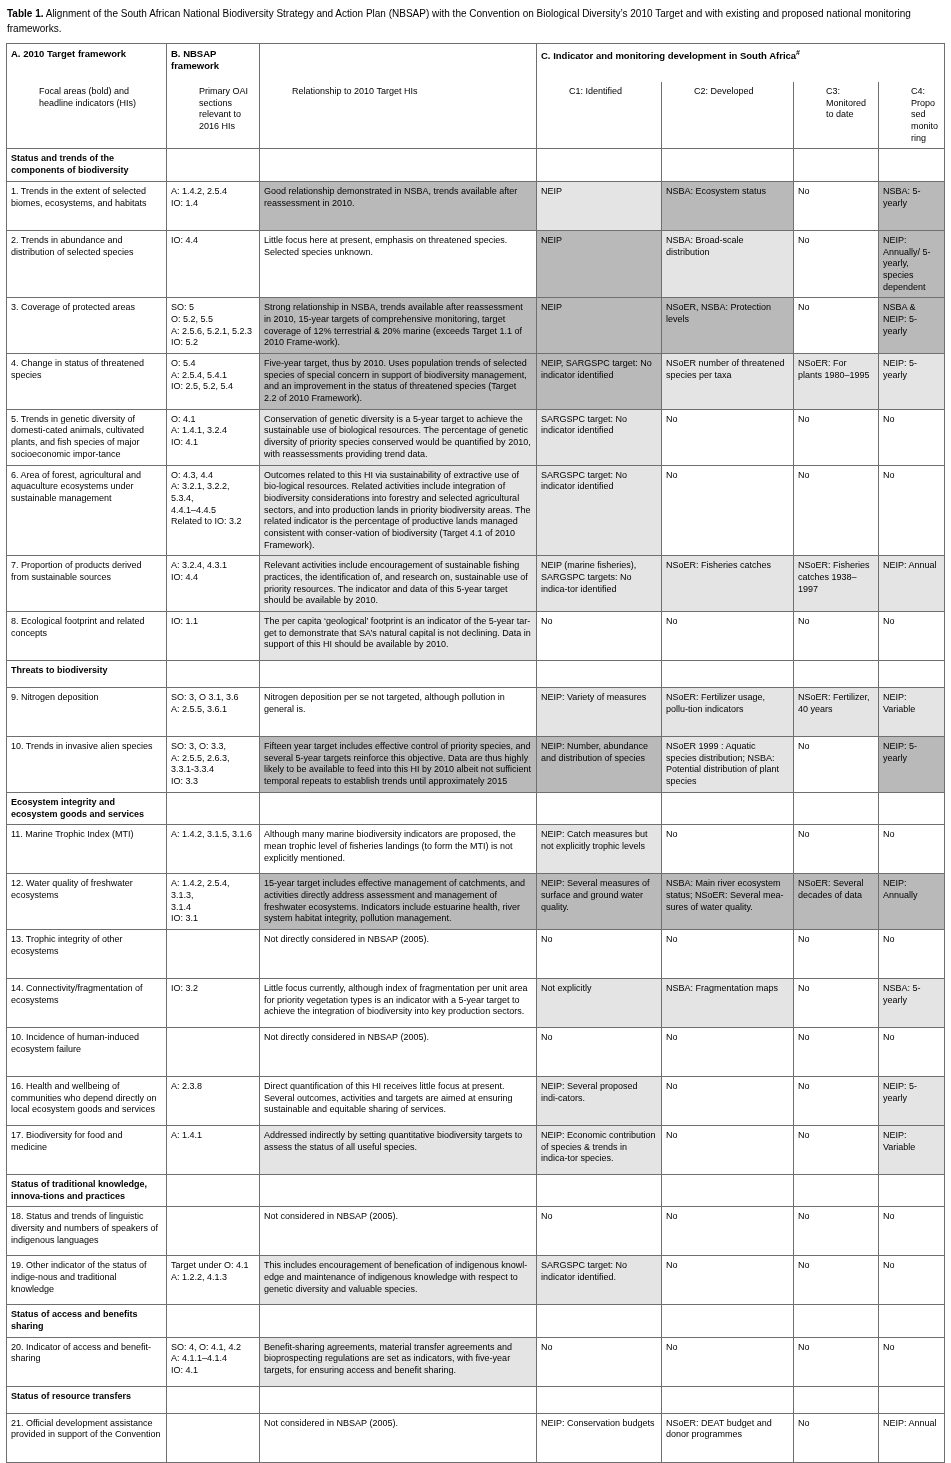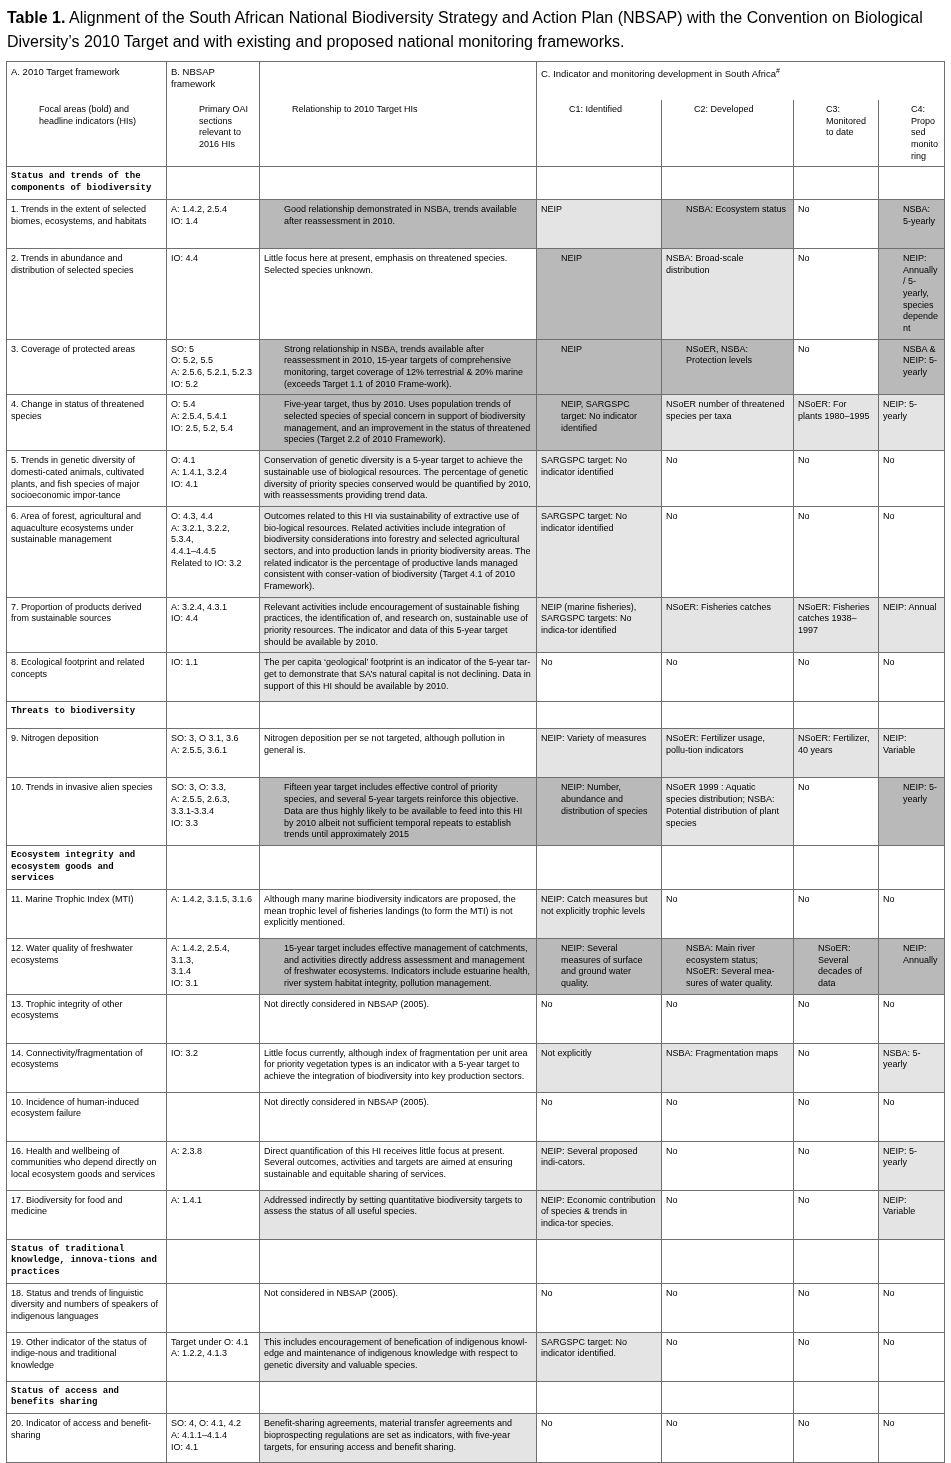--- a/index.html
+++ b/index.html
@@ -1,45 +1,45 @@
 <!DOCTYPE html>
 <html style="--shade-dark: #b9b9b9; --shade-light: #e4e4e4;"><head>
 <meta charset="utf-8">
 <style>
   html,body { margin:0; padding:0; background:#ffffff; }
   body { width:951px; font-family:"Liberation Sans", sans-serif; color:#000; -webkit-font-smoothing:antialiased; }
   .page { padding:4px 7px 6px 6px; }
-  .title { font-size:16px; line-height:1.5; margin:2px 2px 7px 1px; }
+  .title { font-size:10px; line-height:1.5; margin:2px 2px 7px 1px; }
   .title b { font-weight:bold; }
   table.aln { border-collapse:collapse; table-layout:fixed; width:938px; }
   col.c-focal { width:160px; }
   col.c-oai   { width:93px; }
   col.c-rel   { width:277px; }
   col.c-c1    { width:125px; }
   col.c-c2    { width:132px; }
   col.c-c3    { width:85px; }
   col.c-c4    { width:66px; }
   th, td {
     border:1px solid #6f6f6f;
     padding:4px 5px 4px 4px;
     font-size:9px;
     line-height:1.3;
     vertical-align:top;
     text-align:left;
     font-weight:normal;
     overflow:hidden;
     word-wrap:break-word;
   }
-  tr.trow-groups th { border-bottom:none; font-weight:normal; font-size:9.5px; height:30px; }
+  tr.trow-groups th { border-bottom:none; font-weight:bold; font-size:9.5px; height:30px; }
   tr.trow-cols th { border-top:none; height:38px;padding-left:32px; }
   tr.trow-groups th sup { font-size:7px; }
-  tr.section td { font-weight:bold; height:18px;font-family:Liberation Mono, monospace; }
+  tr.section td { font-weight:bold; height:18px; }
   tr.data td { height:40px; }
   td.oai { white-space:pre-line; }
-  td.shade-dark  { background:var(--shade-dark,#b9b9b9);padding-left:24px; }
+  td.shade-dark  { background:var(--shade-dark,#b9b9b9); }
   td.shade-light { background:var(--shade-light,#e4e4e4); }
 </style>
 </head>
 <body>
 
 <div class="page">
 
   <p class="title"><b>Table 1.</b><span> Alignment of the South African National Biodiversity Strategy and Action Plan (NBSAP) with the Convention on Biological Diversity’s 2010 Target and with existing and proposed national monitoring frameworks.</span></p>
 
   <table class="aln">

